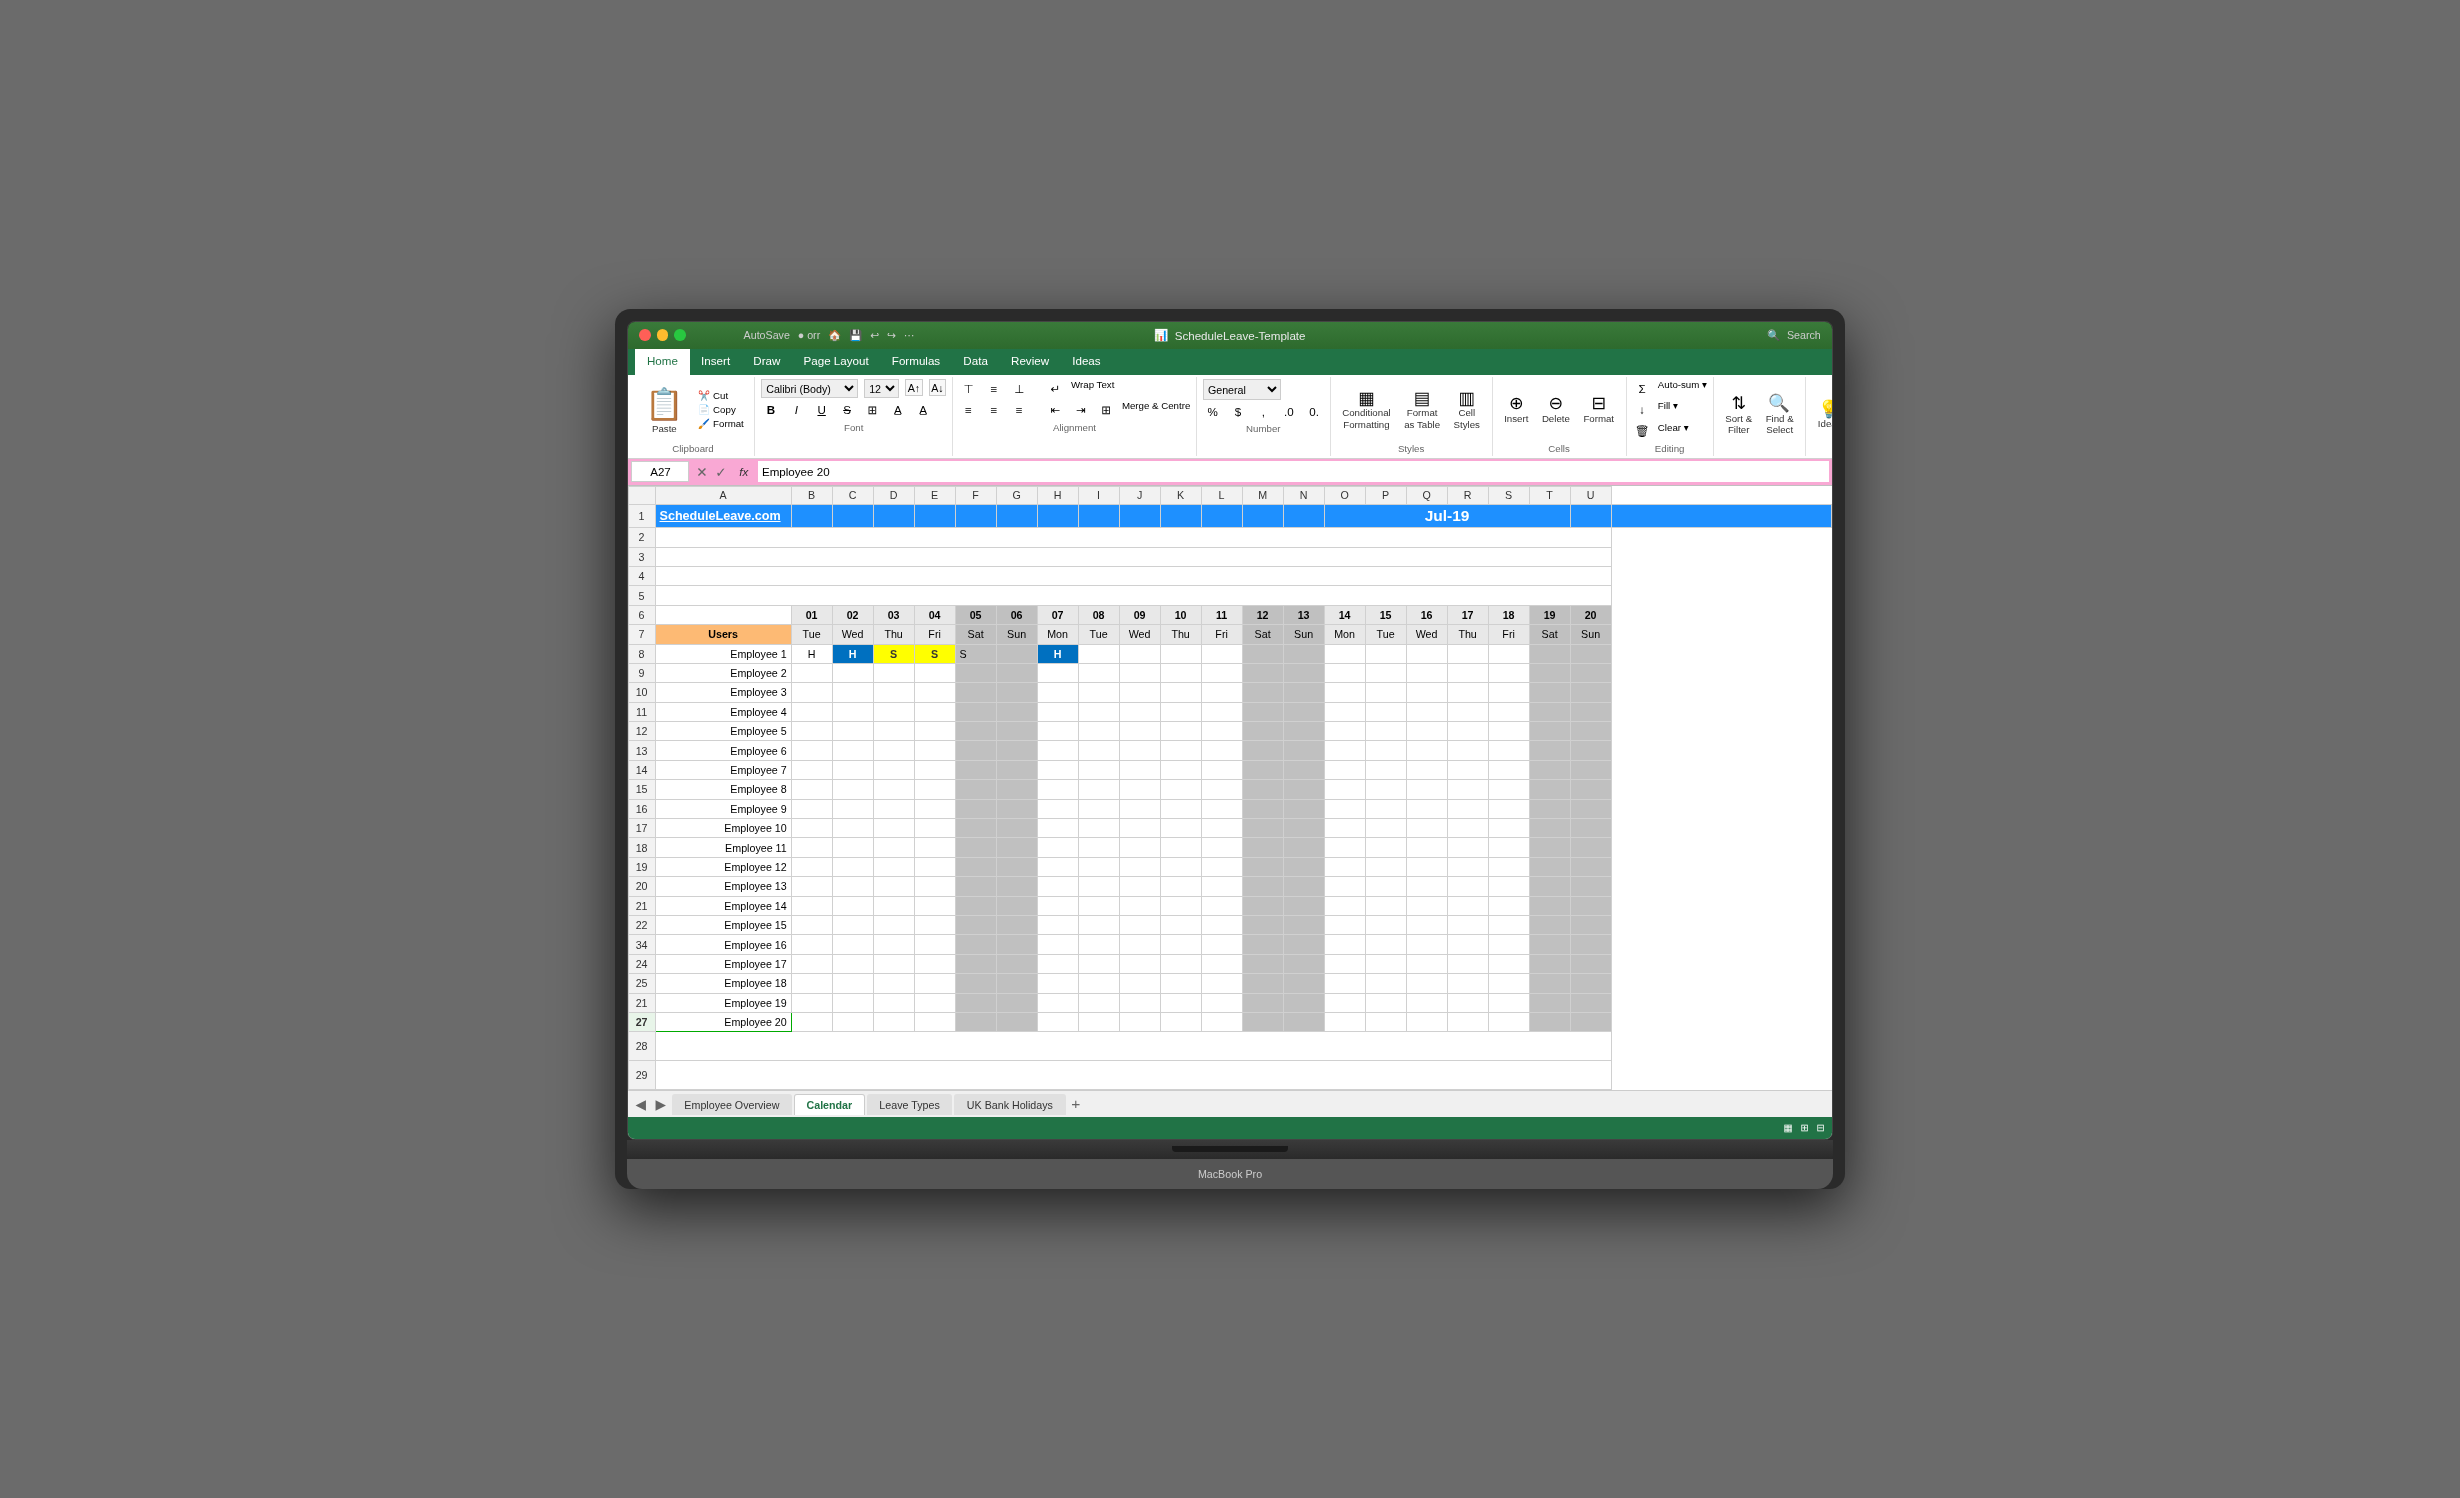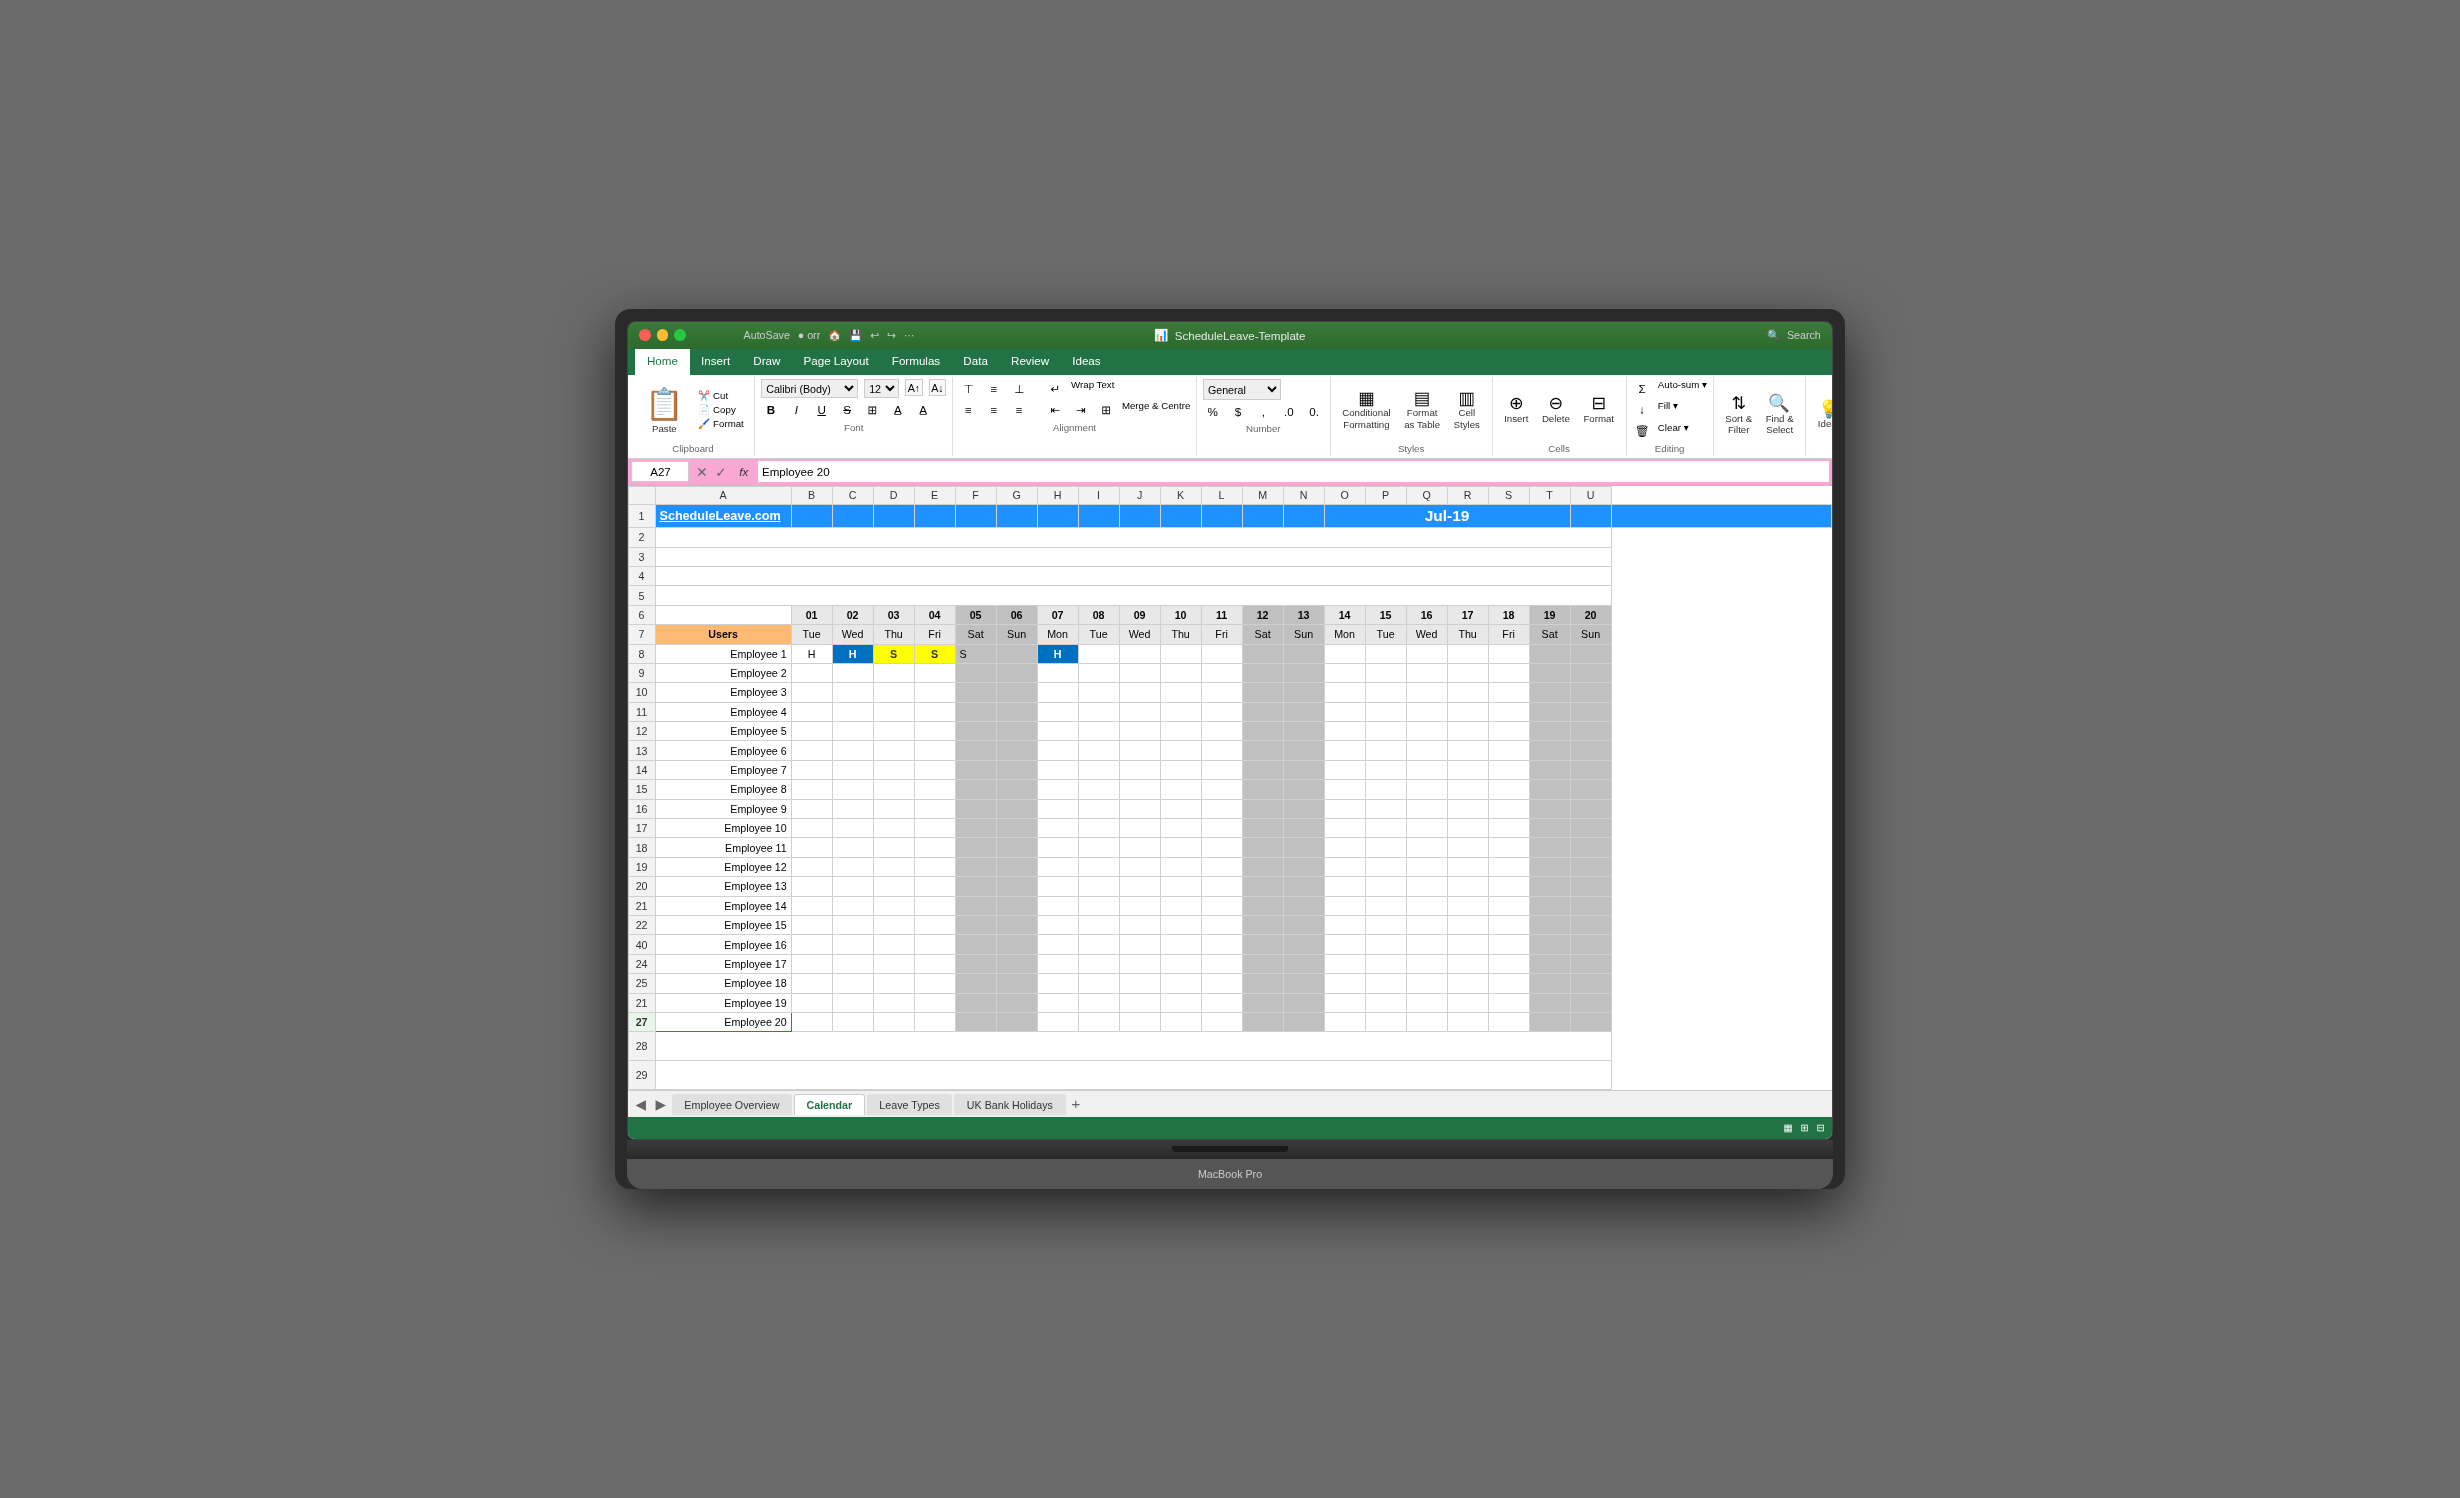--- a/index.html
+++ b/index.html
@@ -1081,21 +1081,21 @@
                 <td class="cell" style="background:#c0c0c0;"></td>
               <td class="cell"></td>
                 <td class="cell"></td>
                 <td class="cell"></td>
                 <td class="cell"></td>
                 <td class="cell"></td>
               <td class="cell" style="background:#c0c0c0;"></td>
                 <td class="cell" style="background:#c0c0c0;"></td>
             </tr>
             <tr>
-              <td class="row-header">40</td>
+              <td class="row-header">34</td>
               <td class="cell cell-employee">Employee 16</td>
               <td class="cell"></td>
                 <td class="cell"></td>
                 <td class="cell"></td>
                 <td class="cell"></td>
               <td class="cell" style="background:#c0c0c0;"></td>
                 <td class="cell" style="background:#c0c0c0;"></td>
               <td class="cell"></td>
                 <td class="cell"></td>
                 <td class="cell"></td>

